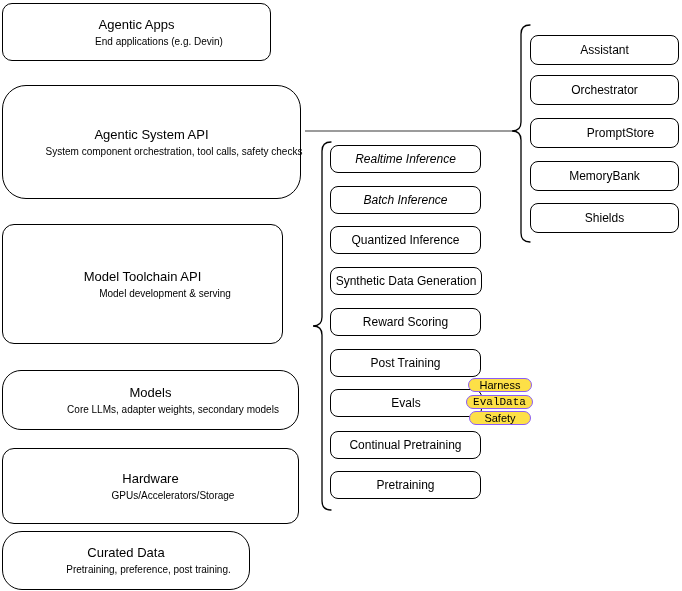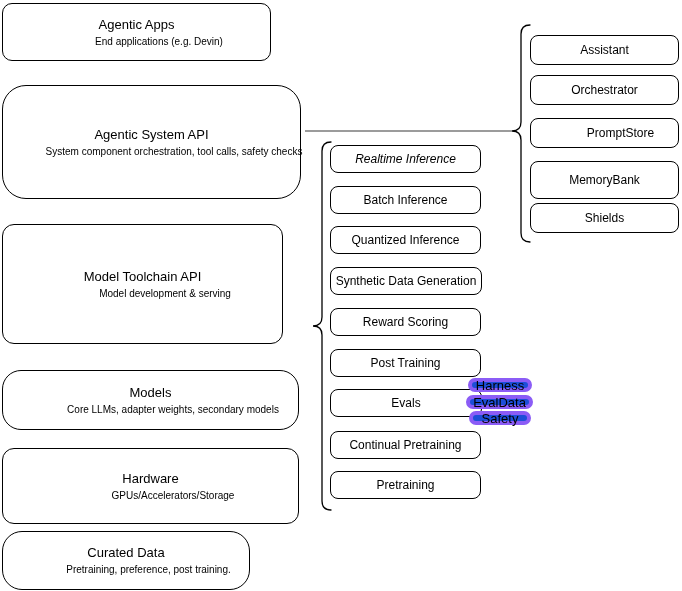--- a/index.html
+++ b/index.html
@@ -23,23 +23,23 @@
 
   .node {
     position:absolute; box-sizing:border-box;
     background:#fff; border:1px solid #000; border-radius:8px;
     display:flex; align-items:center; justify-content:center;
     font-size:12px; white-space:nowrap; z-index:2;
   }
 
   .tag {
     position:absolute; box-sizing:border-box;
-    background:#1d4ed8; border:4px solid #8b5cf6; border-radius:8px;
+    background:#fde047; border:1px solid #8b5cf6; border-radius:8px;
     display:flex; align-items:center; justify-content:center;
-    font-size:13px; line-height:11px; white-space:nowrap; z-index:5;
+    font-size:11px; line-height:11px; white-space:nowrap; z-index:5;
   }
 </style>
 </head>
 <body>
 
 <div class="canvas">
 
   <svg class="overlay" width="682" height="591" viewBox="0 0 682 591">
 
     <path d="M 305 131 L 512 131" stroke="#7a7a7a" stroke-width="1.6" fill="none"></path>
@@ -73,32 +73,32 @@
     <div class="t">Hardware</div>
     <div class="s">GPUs/Accelerators/Storage</div>
   </div>
 
   <div class="bigbox" style="left:2px; top:531px; width:248px; height:59px; border-radius:20px;">
     <div class="t">Curated Data</div>
     <div class="s">Pretraining, preference, post training.</div>
   </div>
 
   <div class="node" style="left:330px; top:145px; width:151px; height:28px;font-style:italic;">Realtime Inference</div>
-  <div class="node" style="left:330px; top:186px; width:151px; height:28px;">Batch Inference</div>
+  <div class="node" style="left:330px; top:186px; width:151px; height:28px;font-style:italic;">Batch Inference</div>
   <div class="node" style="left:330px; top:226px; width:151px; height:28px;">Quantized Inference</div>
   <div class="node" style="left:330px; top:267px; width:152px; height:28px;">Synthetic Data Generation</div>
   <div class="node" style="left:330px; top:308px; width:151px; height:28px;">Reward Scoring</div>
   <div class="node" style="left:330px; top:349px; width:151px; height:28px;">Post Training</div>
   <div class="node" style="left:330px; top:389px; width:152px; height:28px;">Evals</div>
   <div class="node" style="left:330px; top:431px; width:151px; height:28px;">Continual Pretraining</div>
   <div class="node" style="left:330px; top:471px; width:151px; height:28px;">Pretraining</div>
 
   <div class="tag" style="left:468px; top:378px; width:64px; height:14px;">Harness</div>
-  <div class="tag" style="left:466px; top:395px; width:67px; height:14px;">EvalData</div>
+  <div class="tag" style="left:466px; top:395px; width:67px; height:14px;font-family:Liberation Mono, monospace;">EvalData</div>
   <div class="tag" style="left:469px; top:411px; width:62px; height:14px;">Safety</div>
 
   <div class="node" style="left:530px; top:35px; width:149px; height:30px;">Assistant</div>
   <div class="node" style="left:530px; top:75px; width:149px; height:30px;">Orchestrator</div>
   <div class="node" style="left:530px; top:118px; width:149px; height:30px;padding-left:32px;">PromptStore</div>
-  <div class="node" style="left:530px; top:161px; width:149px; height:38px;">MemoryBank</div>
+  <div class="node" style="left:530px; top:161px; width:149px; height:30px;">MemoryBank</div>
   <div class="node" style="left:530px; top:203px; width:149px; height:30px;">Shields</div>
 
 </div>
 
 </body></html>

